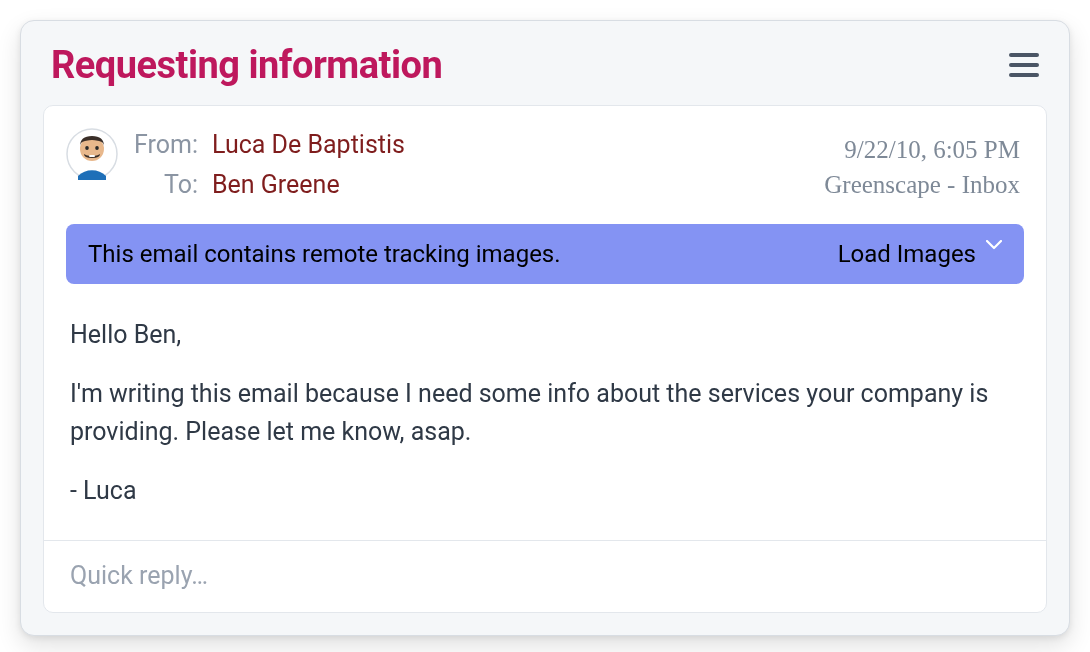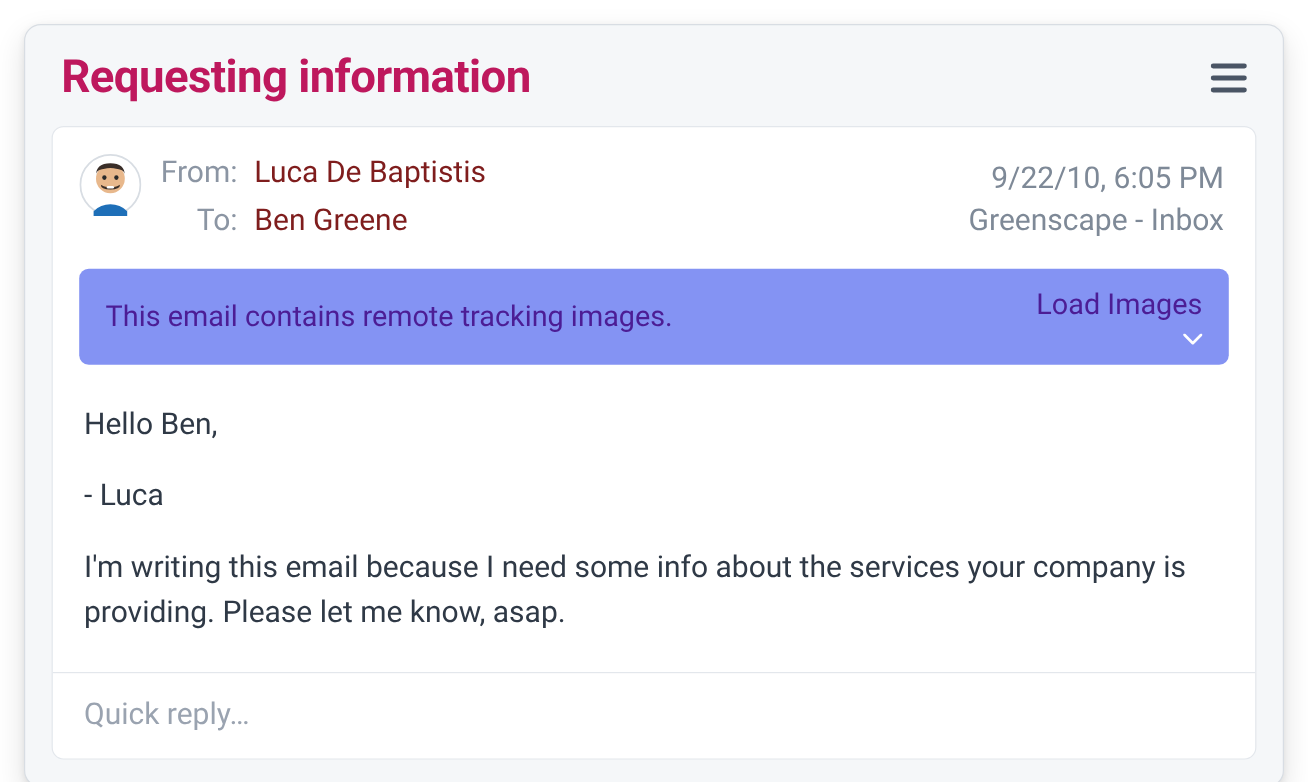--- a/index.html
+++ b/index.html
@@ -87,38 +87,38 @@
       text-align: right;
     }
     .meta-value {
       color: #7f1d1d;
     }
     .meta-right {
       text-align: right;
       font-size: 25px;
       line-height: 1.4;
       color: #7e8997;
+      font-family: Liberation Serif, serif;
     }
     .banner {
       margin: 10px 22px 0 22px;
       background: #8493f3;
-      color: #4c1d95;
+      color: #000000;
       border-radius: 8px;
       padding: 16px 22px;
       display: flex;
       align-items: center;
       justify-content: space-between;
       font-size: 24px;
     }
     .banner-action {
       display: flex;
-      align-items: flex-end;
+      align-items: flex-start;
       gap: 10px;
       cursor: pointer;
-      flex-direction: column;
     }
     .chevron {
       width: 16px;
       height: 10px;
     }
     .body {
       padding: 32px 26px 30px 26px;
       font-size: 25px;
       line-height: 1.5;
       color: #2f3946;
@@ -195,22 +195,22 @@
       <div class="banner-action">
         <span>Load Images</span>
         <svg class="chevron" viewBox="0 0 16 10">
           <path d="M 1 1 L 8 8 L 15 1" stroke="#ffffff" stroke-width="2.2" fill="none" stroke-linecap="round" stroke-linejoin="round"></path>
         </svg>
       </div>
     </div>
 
     <div class="body">
       <p>Hello Ben,</p>
+      <p>I'm writing this email because I need some info about the services your company is providing. Please let me know, asap.</p>
       <p>- Luca</p>
-      <p>I'm writing this email because I need some info about the services your company is providing. Please let me know, asap.</p>
     </div>
 
     <div class="reply">
       <input type="text" placeholder="Quick reply…" style="">
     </div>
 
   </div>
 </div>
 
 </body></html>

